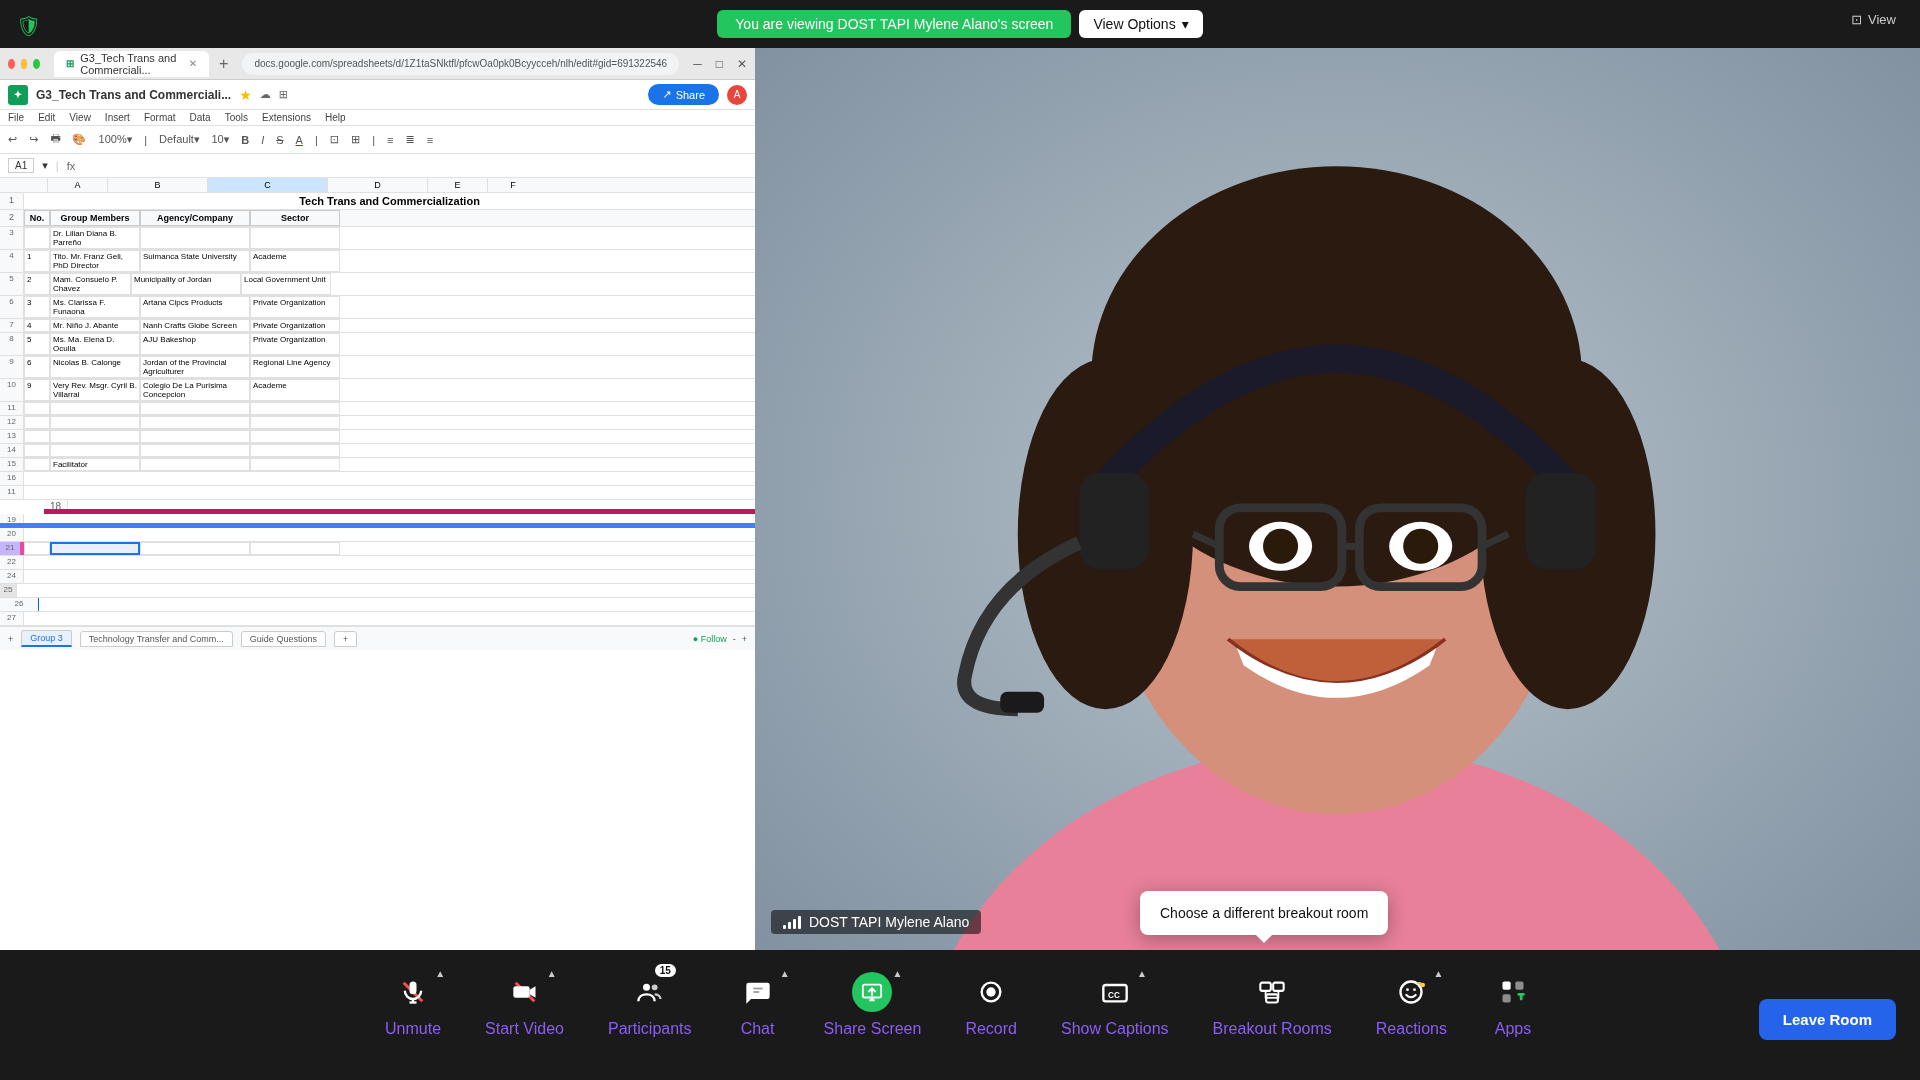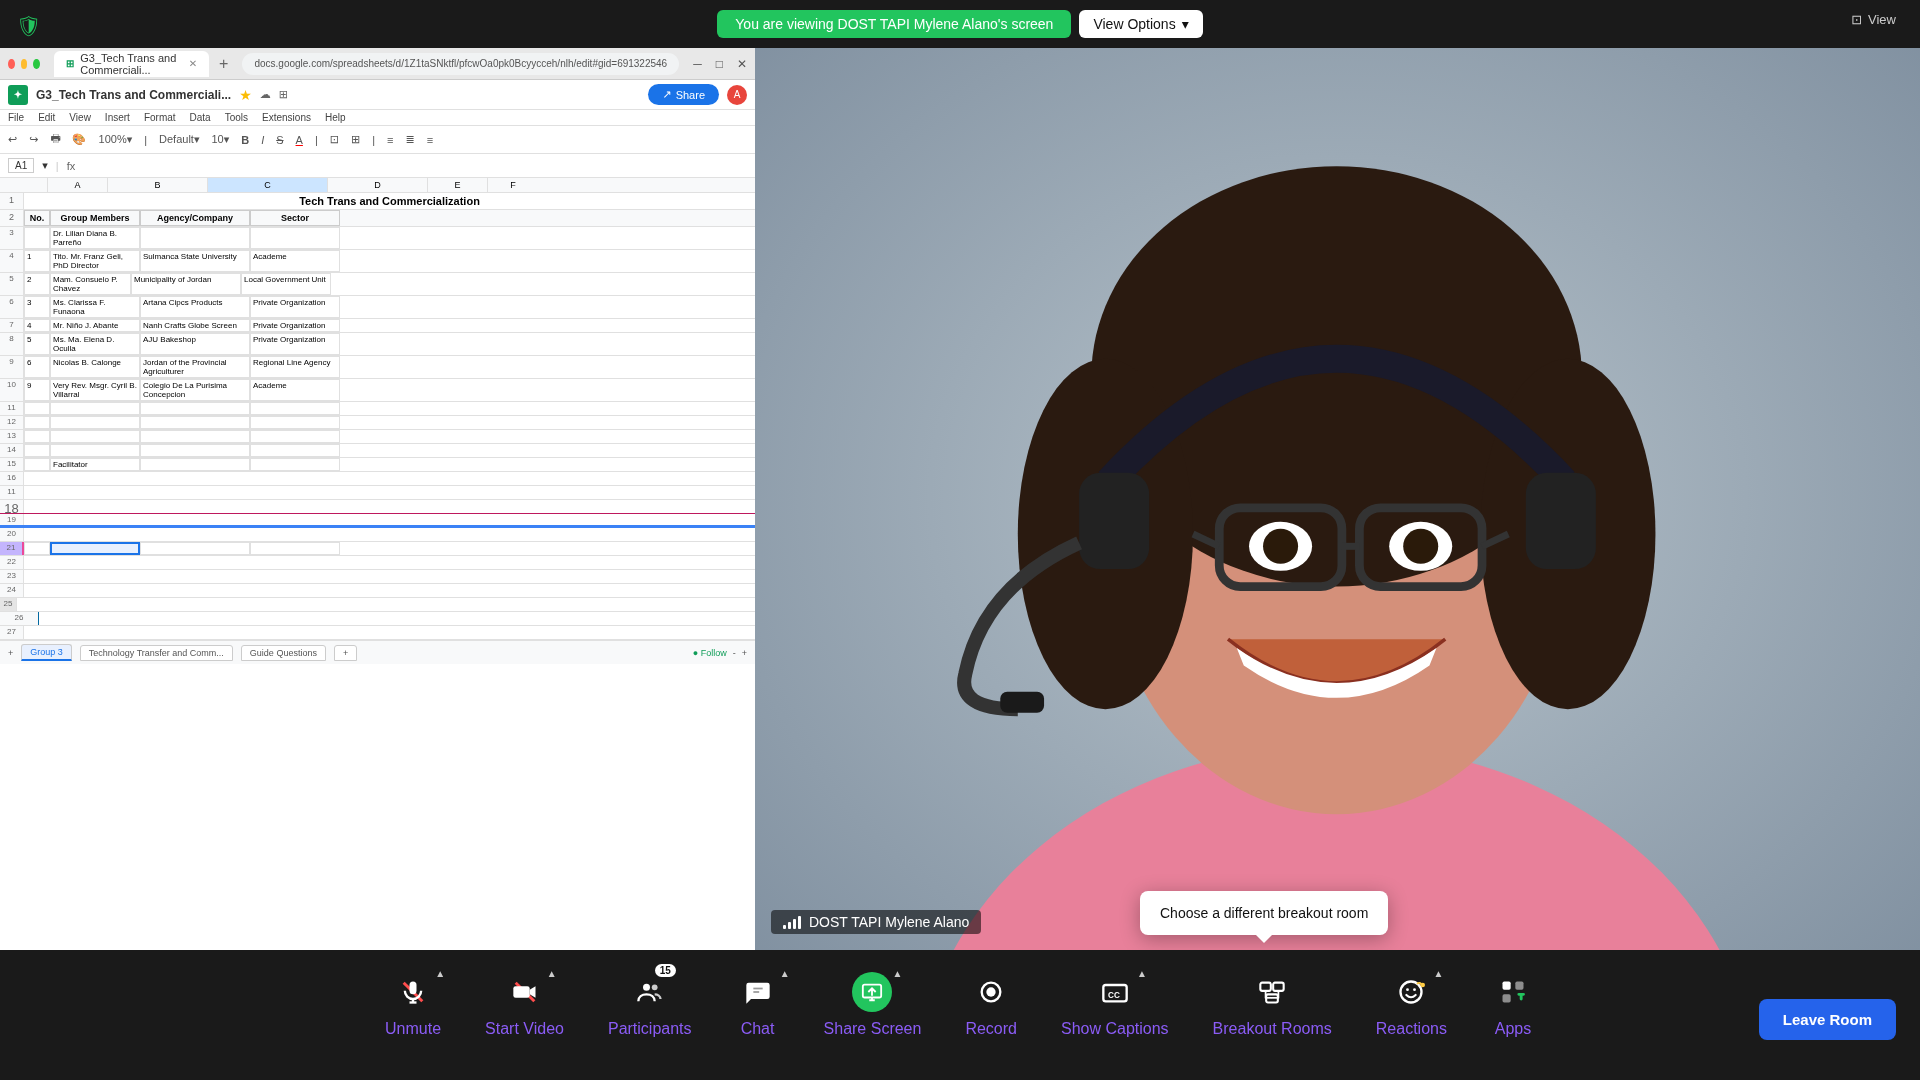--- a/index.html
+++ b/index.html
@@ -656,47 +656,43 @@
           <div id="empty-rows-section">
 
             <div style="display:flex;font-size:8px;border-bottom:1px solid #e0e0e0;height:14px;">
                 <div style="width:24px;background:#f8f9fa;border-right:1px solid #e0e0e0;text-align:center;padding:1px;color:#666;">16</div>
                 <div style="flex:1;"></div>
               </div>
             <div style="display:flex;font-size:8px;border-bottom:1px solid #e0e0e0;height:14px;">
                 <div style="width:24px;background:#f8f9fa;border-right:1px solid #e0e0e0;text-align:center;padding:1px;color:#666;">11</div>
                 <div style="flex:1;"></div>
               </div>
-            <div style="display:flex;font-size:13px;border-bottom:1px solid #be185d;height:14px;">
+            <div style="display:flex;font-size:10px;border-bottom:5px solid #be185d;height:14px;margin-left:44px;">
                 <div style="width:24px;background:#f8f9fa;border-right:1px solid #e0e0e0;text-align:center;padding:1px;color:#666;">18</div>
                 <div style="flex:1;"></div>
               </div>
-            <div style="display:flex;font-size:8px;border-bottom:3px solid #3b82f6;height:14px;">
+            <div style="display:flex;font-size:8px;border-bottom:5px solid #3b82f6;height:14px;">
                 <div style="width:24px;background:#f8f9fa;border-right:1px solid #e0e0e0;text-align:center;padding:1px;color:#666;">19</div>
                 <div style="flex:1;"></div>
               </div>
             <div style="display:flex;font-size:8px;border-bottom:1px solid #e0e0e0;height:14px;">
                 <div style="width:24px;background:#f8f9fa;border-right:1px solid #e0e0e0;text-align:center;padding:1px;color:#666;">20</div>
                 <div style="flex:1;"></div>
               </div>
 
             <div style="display:flex;font-size:8px;border-bottom:1px solid #e0e0e0;height:14px;">
-              <div style="width:24px;background:#c4b5fd;border-right:2px solid #ec4899;text-align:center;padding:1px;color:#666;">21</div>
+              <div style="width:24px;background:#c4b5fd;border-right:4px solid #ec4899;text-align:center;padding:1px;color:#666;">21</div>
               <div style="width:26px;border:1px solid #e0e0e0;"></div>
               <div style="width:90px;border:2px solid #1a73e8;background:#e8f0fe;padding:1px 2px;"></div>
               <div style="width:110px;border:1px solid #e0e0e0;"></div>
               <div style="width:90px;border:1px solid #e0e0e0;"></div>
             </div>
 
             <div style="display:flex;font-size:8px;border-bottom:1px solid #e0e0e0;height:14px;">
                 <div style="width:24px;background:#f8f9fa;border-right:1px solid #e0e0e0;text-align:center;padding:1px;color:#666;">22</div>
-                <div style="flex:1;"></div>
-              </div>
-            <div style="display:flex;font-size:8px;border-bottom:1px solid #e0e0e0;height:14px;">
-                <div style="width:24px;background:#f8f9fa;border-right:1px solid #e0e0e0;text-align:center;padding:1px;color:#666;">23</div>
                 <div style="flex:1;"></div>
               </div>
             <div style="display:flex;font-size:8px;border-bottom:1px solid #e0e0e0;height:14px;">
                 <div style="width:24px;background:#f8f9fa;border-right:1px solid #e0e0e0;text-align:center;padding:1px;color:#666;">24</div>
                 <div style="flex:1;"></div>
               </div>
             <div style="display:flex;font-size:8px;border-bottom:1px solid #e0e0e0;height:14px;">
                 <div style="width:17px;background:#e5e5e5;border-right:1px solid #e0e0e0;text-align:center;padding:1px;color:#666;">25</div>
                 <div style="flex:1;"></div>
               </div>

